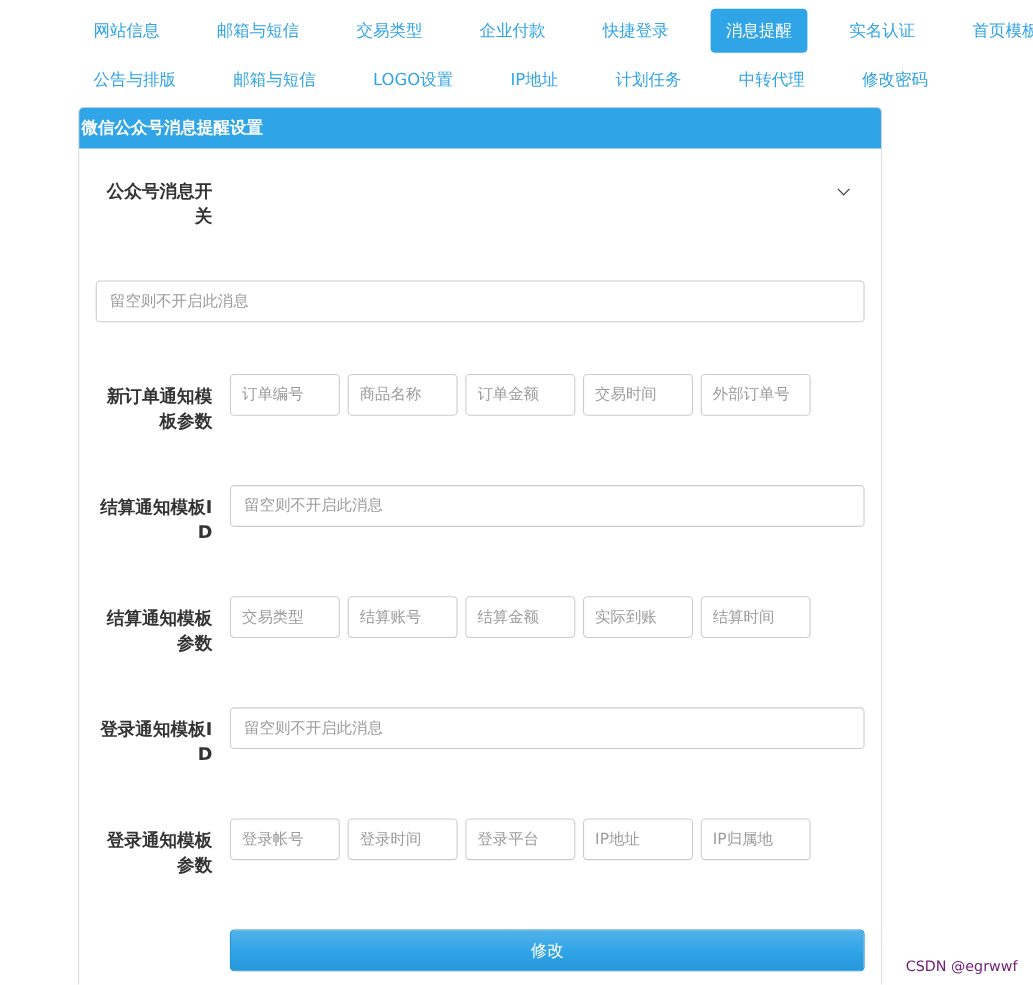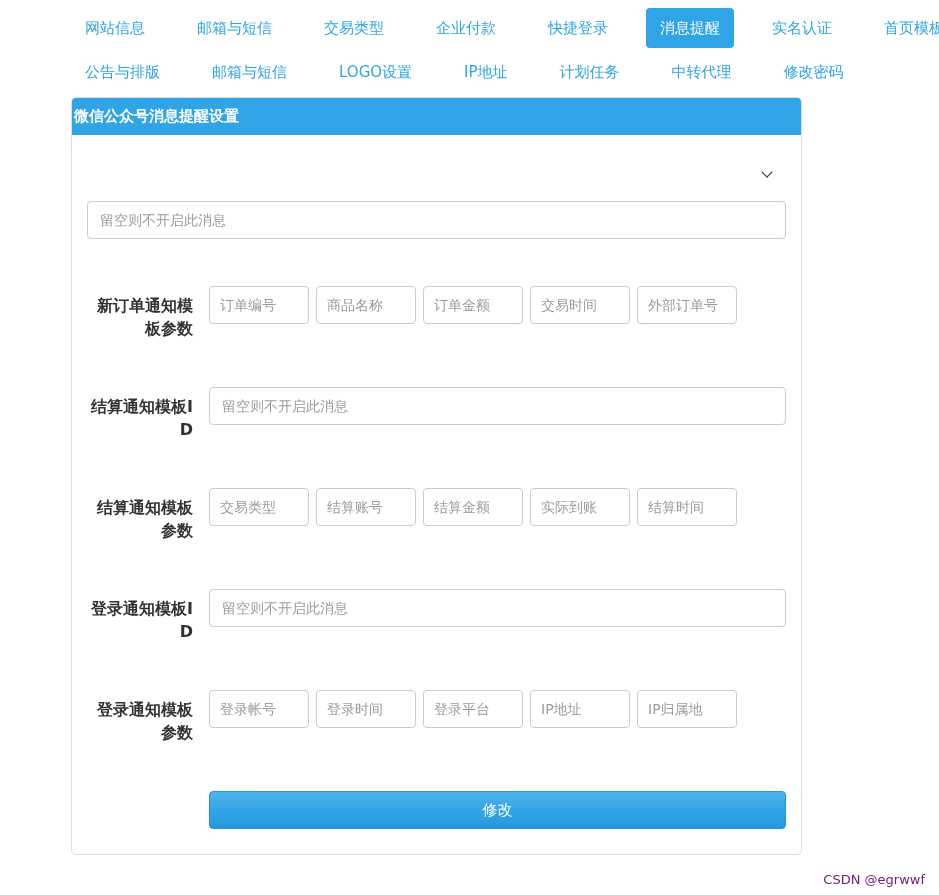--- a/index.html
+++ b/index.html
@@ -95,20 +95,21 @@
     <a class="nav-tab">修改密码</a>
   </div>
 </nav>
 
 <section class="panel">
   <header class="panel-heading">微信公众号消息提醒设置</header>
 
   <div class="panel-body">
 
     <div class="form-row">
+      <div class="label-col">公众号消息开关</div>
       <div class="control-col">
         <span class="select-chevron"></span>
       </div>
     </div>
 
     <div class="form-row">
       <div class="control-col">
         <input class="text-input" type="text" placeholder="留空则不开启此消息" style="">
       </div>
     </div>

